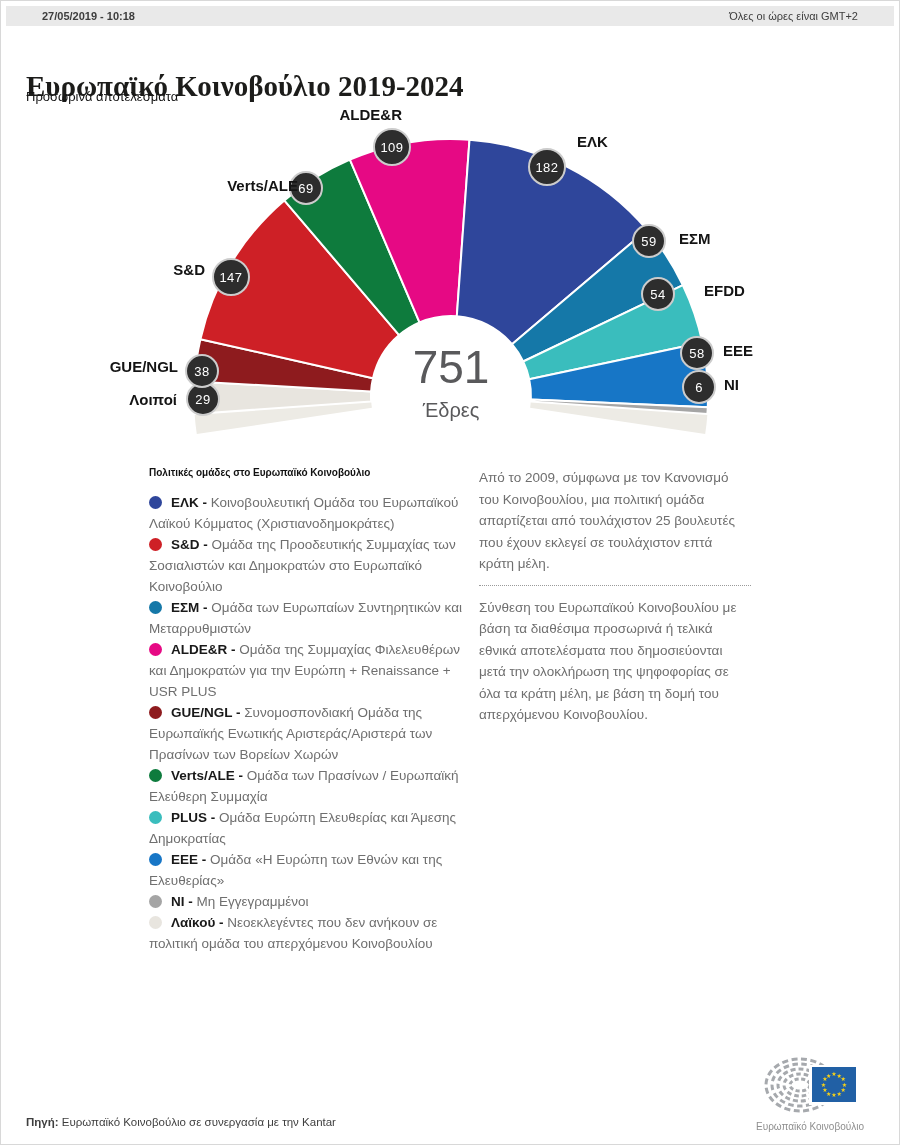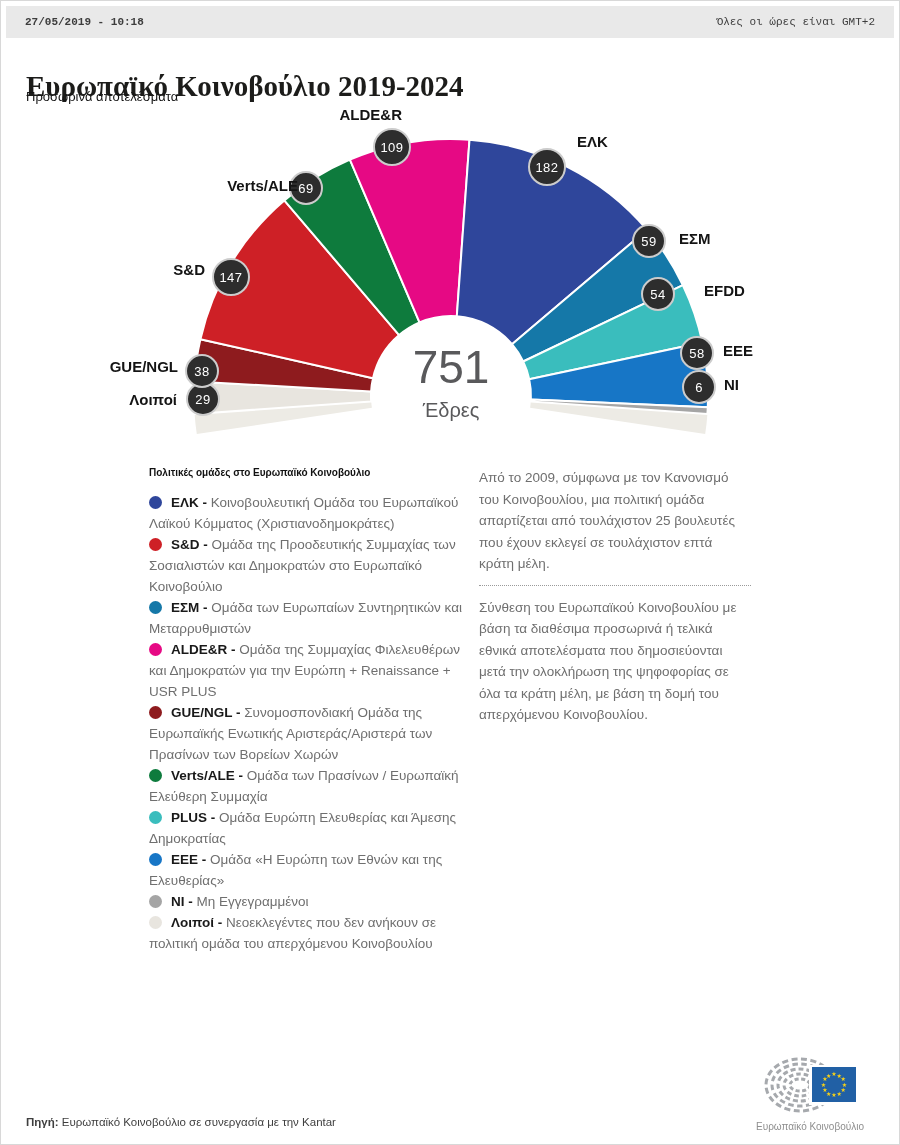--- a/index.html
+++ b/index.html
@@ -1,21 +1,21 @@
 <!DOCTYPE html>
 <html><head>
 <meta charset="utf-8">
 <style>
   html,body{margin:0;padding:0;background:#fff;}
   .page{position:relative;width:900px;height:1145px;box-sizing:border-box;
         border:1px solid #D8D8D8;background:#fff;overflow:hidden;
         font-family:"Liberation Sans",sans-serif;}
-  .topbar{position:absolute;left:5px;top:5px;right:5px;height:32px;background:#E9E9E9;
+  .topbar{position:absolute;left:5px;top:5px;right:5px;height:20px;background:#E9E9E9;
           display:flex;align-items:center;justify-content:space-between;
-          padding:0 19px;box-sizing:border-box;font-size:11px;color:#3D3D3D;font-family:Liberation Mono, monospace;}
+          padding:0 36px;box-sizing:border-box;font-size:11px;color:#3D3D3D;}
   .topbar .dt{font-weight:bold;}
   .title{position:absolute;left:25px;top:50px;font-family:Liberation Serif, serif;
          font-size:29px;color:#1C1C1A;}
   .subtitle{position:absolute;left:25px;top:88px;font-size:13px;font-weight:normal;color:#141414;}
   .chart{position:absolute;left:0;top:98px;width:900px;height:340px;}
   .legend{position:absolute;left:148px;top:466px;width:316px;}
   .legend h3{margin:0 0 14px 0;font-size:10px;color:#111;}
   .legend-item{font-size:13.5px;line-height:21px;color:#6F6F6F;}
   .dot{display:inline-block;width:13px;height:13px;border-radius:50%;margin-right:9px;
        vertical-align:-2px;}
@@ -96,21 +96,21 @@
     <div id="legend-items">
         <div class="legend-item"><span class="dot" style="background: rgb(47, 70, 155);"></span><span class="gname">ΕΛΚ - </span><span>Κοινοβουλευτική Ομάδα του Ευρωπαϊκού Λαϊκού Κόμματος (Χριστιανοδημοκράτες)</span></div>
         <div class="legend-item"><span class="dot" style="background: rgb(206, 32, 38);"></span><span class="gname">S&amp;D - </span><span>Ομάδα της Προοδευτικής Συμμαχίας των Σοσιαλιστών και Δημοκρατών στο Ευρωπαϊκό Κοινοβούλιο</span></div>
         <div class="legend-item"><span class="dot" style="background: rgb(21, 120, 168);"></span><span class="gname">ΕΣΜ - </span><span>Ομάδα των Ευρωπαίων Συντηρητικών και Μεταρρυθμιστών</span></div>
         <div class="legend-item"><span class="dot" style="background: rgb(230, 9, 132);"></span><span class="gname">ALDE&amp;R - </span><span>Ομάδα της Συμμαχίας Φιλελευθέρων και Δημοκρατών για την Ευρώπη + Renaissance + USR PLUS</span></div>
         <div class="legend-item"><span class="dot" style="background: rgb(142, 27, 30);"></span><span class="gname">GUE/NGL - </span><span>Συνομοσπονδιακή Ομάδα της Ευρωπαϊκής Ενωτικής Αριστεράς/Αριστερά των Πρασίνων των Βορείων Χωρών</span></div>
         <div class="legend-item"><span class="dot" style="background: rgb(14, 123, 61);"></span><span class="gname">Verts/ALE - </span><span>Ομάδα των Πρασίνων / Ευρωπαϊκή Ελεύθερη Συμμαχία</span></div>
         <div class="legend-item"><span class="dot" style="background: rgb(58, 189, 189);"></span><span class="gname">PLUS - </span><span>Ομάδα Ευρώπη Ελευθερίας και Άμεσης Δημοκρατίας</span></div>
         <div class="legend-item"><span class="dot" style="background: rgb(23, 118, 198);"></span><span class="gname">ΕΕΕ - </span><span>Ομάδα «Η Ευρώπη των Εθνών και της Ελευθερίας»</span></div>
         <div class="legend-item"><span class="dot" style="background: rgb(165, 165, 165);"></span><span class="gname">NI - </span><span>Μη Εγγεγραμμένοι</span></div>
-        <div class="legend-item"><span class="dot" style="background: rgb(232, 229, 223);"></span><span class="gname">Λοιποί - </span><span>Νεοεκλεγέντες που δεν ανήκουν σε πολιτική ομάδα του απερχόμενου Κοινοβουλίου</span></div>
+        <div class="legend-item"><span class="dot" style="background: rgb(232, 229, 223);"></span><span class="gname">Λαϊκού - </span><span>Νεοεκλεγέντες που δεν ανήκουν σε πολιτική ομάδα του απερχόμενου Κοινοβουλίου</span></div>
       </div>
   </div>
 
   <div class="info">
     <p>Από το 2009, σύμφωνα με τον Κανονισμό του Κοινοβουλίου, μια πολιτική ομάδα απαρτίζεται από τουλάχιστον 25 βουλευτές που έχουν εκλεγεί σε τουλάχιστον επτά κράτη μέλη.</p>
     <hr class="divider">
     <p>Σύνθεση του Ευρωπαϊκού Κοινοβουλίου με βάση τα διαθέσιμα προσωρινά ή τελικά εθνικά αποτελέσματα που δημοσιεύονται μετά την ολοκλήρωση της ψηφοφορίας σε όλα τα κράτη μέλη, με βάση τη δομή του απερχόμενου Κοινοβουλίου.</p>
   </div>
 
   <div class="source">

